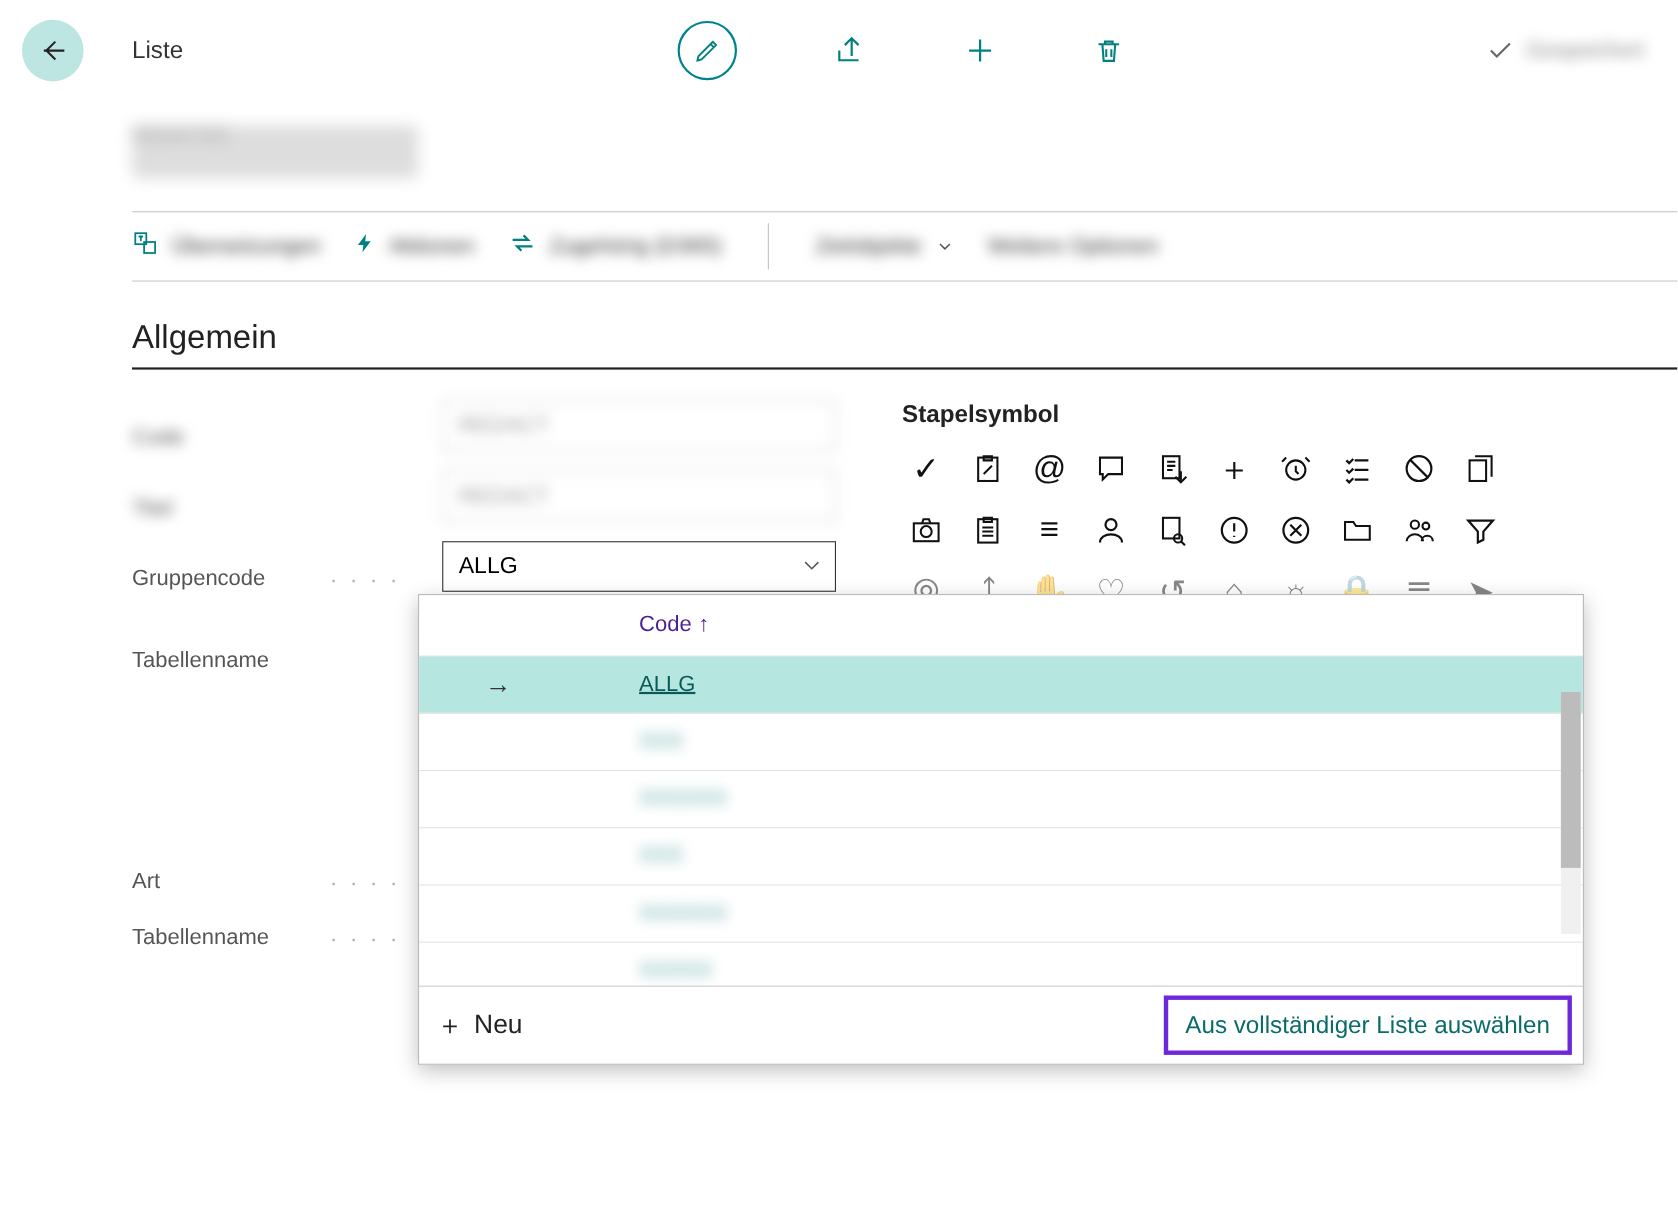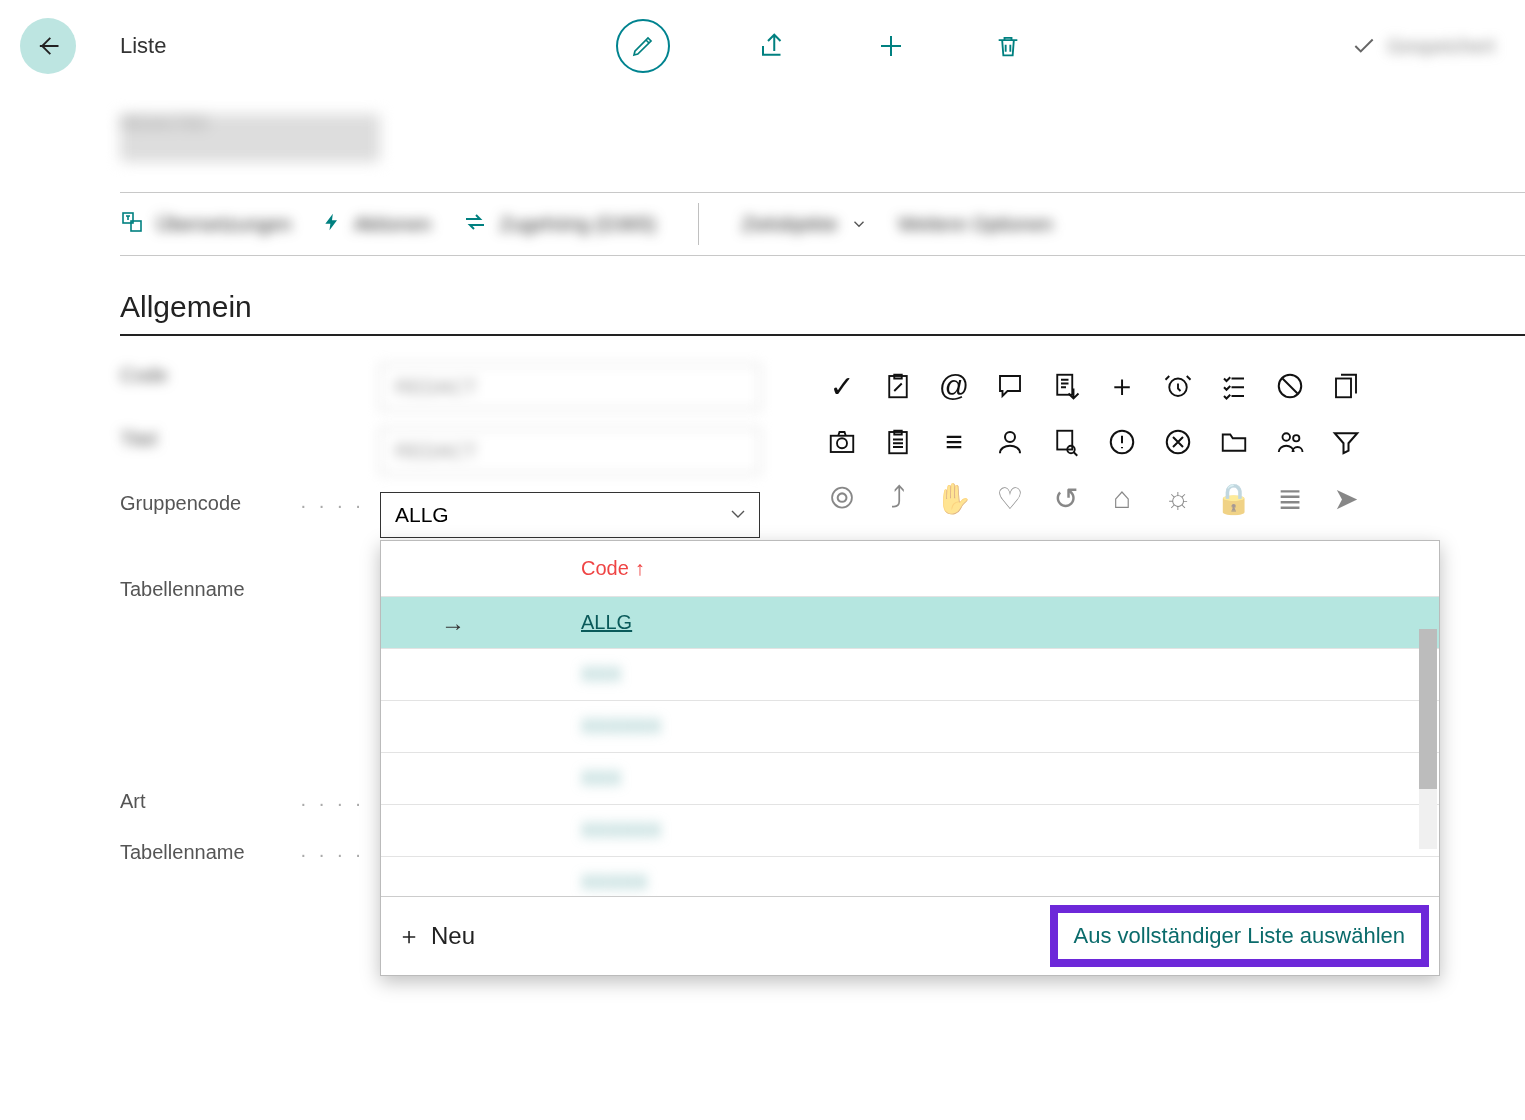--- a/index.html
+++ b/index.html
@@ -25,51 +25,51 @@
   
   .action-bar { margin-top:30px; border-top:1px solid #c8c8c8; border-bottom:1px solid #c8c8c8; display:flex; align-items:center; gap:30px; padding:10px 0; }
   .action-item { display:flex; align-items:center; gap:12px; font-size:20px; color:#333; }
   .action-item .ic { color:#008080; }
   .vdiv { width:1px; height:42px; background:#c0c0c0; margin:0 12px;}
 
   
   .section-title { font-size:30px; font-weight:400; color:#222; margin-top:34px; border-bottom:2px solid #222; padding-bottom:10px; }
   .form-area { display:flex; margin-top:28px; gap:60px; }
   .form-col { flex:0 0 640px; }
-  .form-row { display:flex; align-items:flex-start; margin-bottom:18px; }
+  .form-row { display:flex; align-items:flex-end; margin-bottom:18px;gap:22px; }
   .form-label { width:260px; font-size:20px; color:#555; position:relative; }
   .dots::after { content:"· · · · · · · · · ·"; color:#aaa; letter-spacing:3px; position:absolute; left:180px; top:2px; white-space:nowrap; overflow:hidden; width:70px;}
   .form-input { flex:1; height:46px; border:1px solid #bbb; padding:0 14px; font-size:20px; background:#fff; }
   .form-input.blurval { color:#999; }
   .dropdown { position:relative; flex:1; }
   .dropdown input { width:100%; height:46px; border:1.5px solid #333; padding:0 14px; font-size:21px; }
   .dropdown .chev { position:absolute; right:10px; top:10px; pointer-events:none; }
   .color-swatch { width:84px; height:34px; background:#008080; border:1px solid #666; }
 
   
   .icon-palette-title { font-size:22px; font-weight:600; color:#222; margin-bottom:14px;}
   .icon-grid { display:flex; flex-wrap:wrap; gap:12px; width:560px; }
   .icon-grid .gi { width:44px; height:44px; display:flex; align-items:center; justify-content:center; color:#111; font-size:30px; cursor:pointer;}
 
   
   .popup { position:absolute; left:380px; top:540px; width:1060px; background:#fff; border:1px solid #bbb; box-shadow:0 6px 18px rgba(0,0,0,0.25); }
-  .popup-head { display:flex; padding:16px 0 16px 200px; font-size:20px; color:#ef4444; }
+  .popup-head { display:flex; padding:16px 0 16px 200px; font-size:20px; color:#4c1d95; }
   .popup-head .sort { margin-left:6px;}
   .popup-rows { max-height:300px; overflow:hidden; position:relative;}
   .prow { display:flex; align-items:center; height:52px; border-top:1px solid #e3e3e3; padding-left:60px;}
   .prow.sel { background:#b5e6e0;}
   .prow .arrow { width:80px; color:#333; font-size:24px; }
   .prow .code { margin-left:60px; font-size:20px; }
   .prow.sel .code { color:#0a5a5a; text-decoration:underline; }
   .prow .code.blurc { filter:blur(6px); color:#5fa6a6; }
   .popup-scroll { position:absolute; right:2px; top:88px; width:18px; height:220px; background:#f0f0f0;}
   .popup-scroll .thumb { width:100%; height:160px; background:#bcbcbc;}
   .popup-foot { display:flex; align-items:center; justify-content:space-between; border-top:1px solid #ccc; padding:8px 10px 8px 16px; }
   .new-btn { display:flex; align-items:center; gap:10px; font-size:24px; color:#222; cursor:pointer;}
-  .full-list { font-size:22px; color:#0a6b6b; border:8px solid #6d28d9; padding:10px 16px; cursor:pointer;}
+  .full-list { font-size:22px; color:#0a6b6b; border:4px solid #6d28d9; padding:10px 16px; cursor:pointer;}
 
   
   .kalk { margin-top:160px;}
   .kalk .section-title { width:280px; }
   .kalk .form-row { margin-top:28px;}
 </style>
 </head>
 <body>
 
 <div class="header">
@@ -176,20 +176,21 @@
           </span>
         </div>
       </div>
       <div class="form-row" style="margin-top:40px;">
         <div class="form-label">Tabellenname</div>
         <div class="color-swatch"></div>
       </div>
     </div>
 
     <div>
+      <div class="icon-palette-title">Stapelsymbol</div>
       <div class="icon-grid">
         <div class="gi">✓</div>
         <div class="gi">
             <svg width="30" height="30" viewBox="0 0 24 24" fill="none" stroke="#111" stroke-width="1.5">
               <rect x="5" y="4" width="14" height="17"></rect>
               <path d="M9 3h6v3H9zM9 16l6-6"></path>
             </svg>
           </div>
         <div class="gi">@</div>
         <div class="gi">

